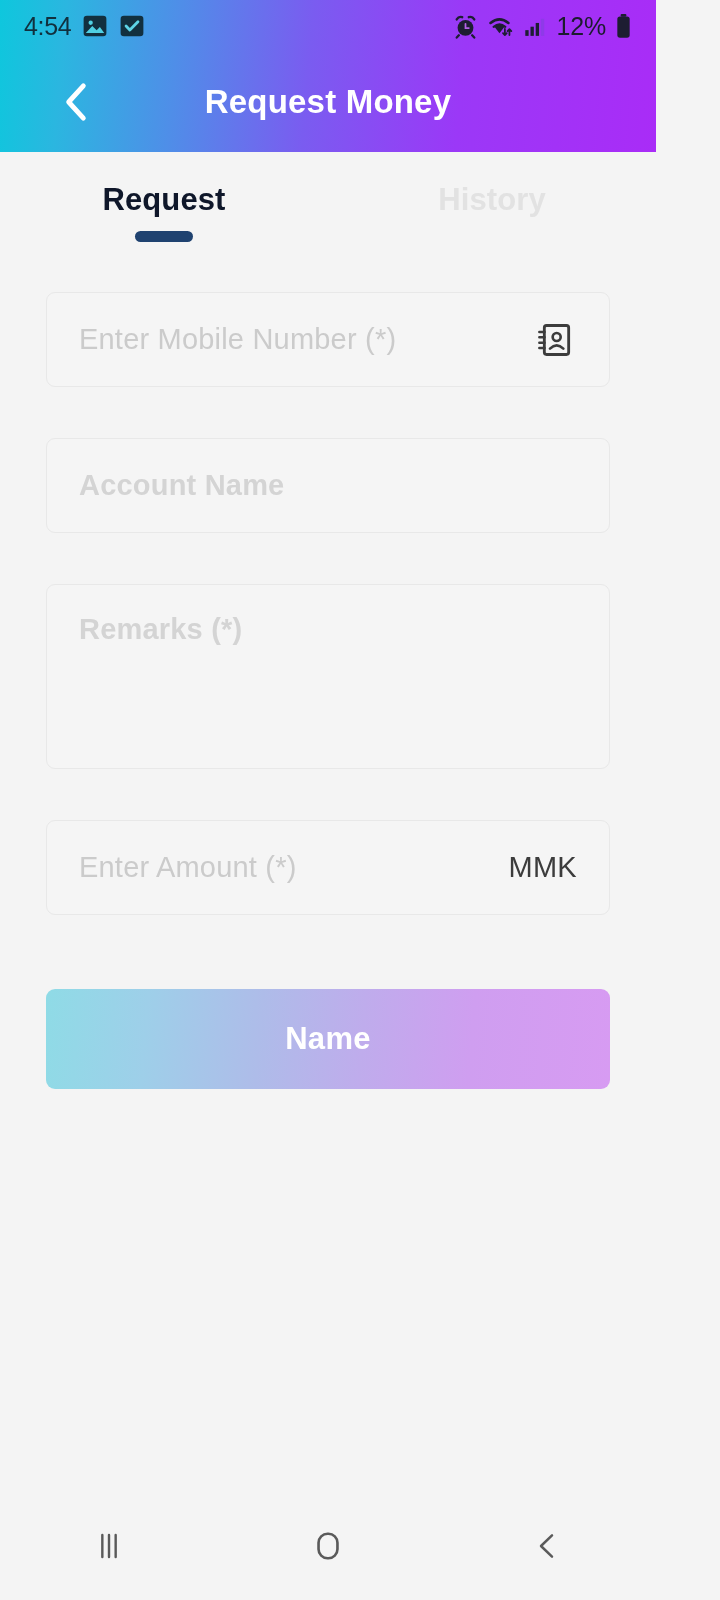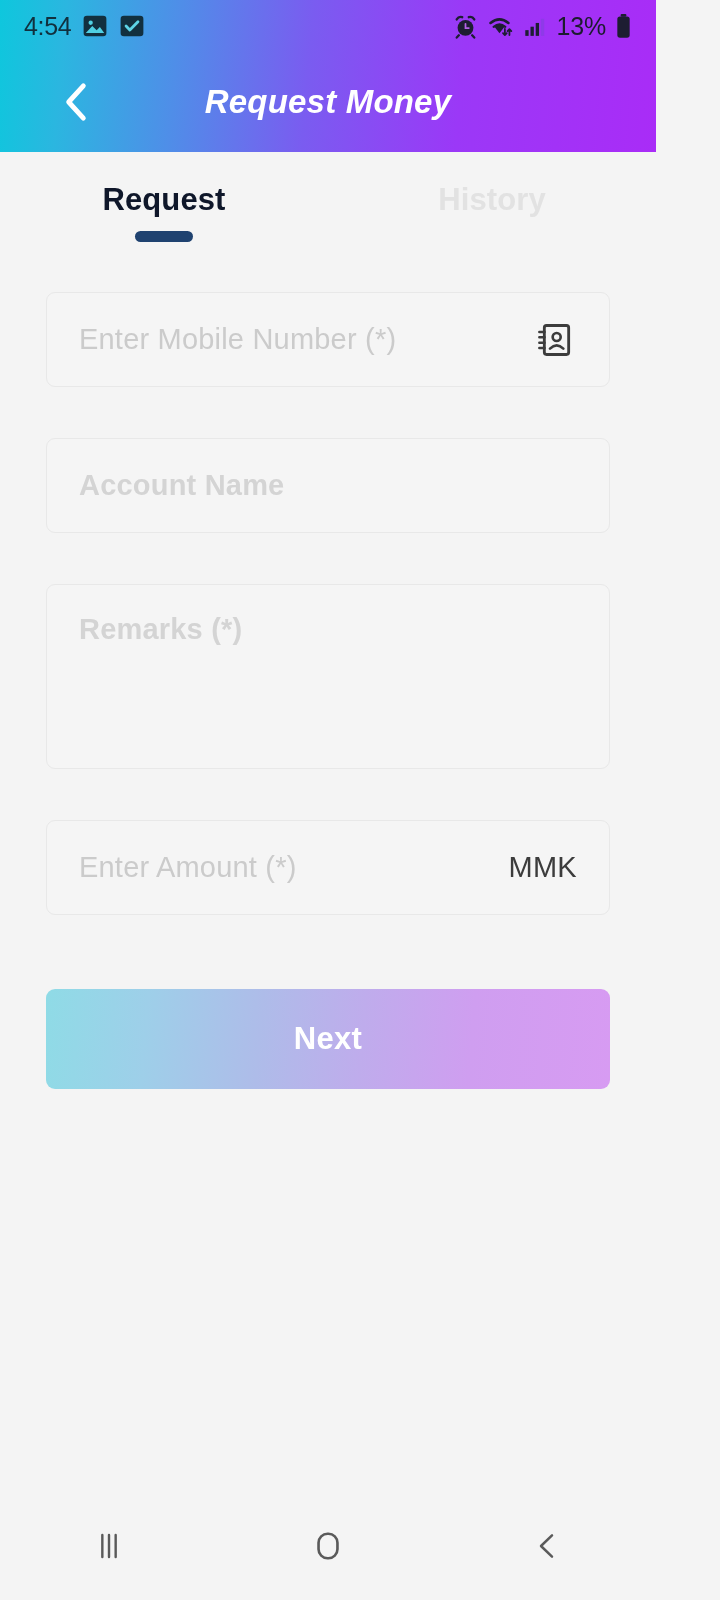--- a/index.html
+++ b/index.html
@@ -47,21 +47,20 @@
     display:flex; align-items:center; justify-content:center;
     cursor:pointer;
   }
   .page-title {
     width:100%;
     text-align:center;
     font-size:33px;
     font-weight:bold;
     color:#ffffff;
     letter-spacing:0.2px;
-    font-style:italic;
   }
 
   
   .tabs {
     display:flex;
     height:96px;
     flex:0 0 auto;
     padding-top:14px;
   }
   .tab {
@@ -198,21 +197,21 @@
           <path d="M6.4 12.3 Q12 7.8 17.6 12.3" stroke="#1d1d32" stroke-width="2.2" fill="none" stroke-linecap="round"></path>
           <path d="M17.2 14.4 v5.6 M15.4 18.4 l1.8 1.9 l1.8 -1.9" stroke="#1d1d32" stroke-width="1.7" fill="none" stroke-linecap="round" stroke-linejoin="round"></path>
           <path d="M21.6 20.3 v-5.6 M19.8 16.5 l1.8 -1.9 l1.8 1.9" stroke="#1d1d32" stroke-width="1.7" fill="none" stroke-linecap="round" stroke-linejoin="round"></path>
         </svg>
         <svg class="sb-ico" width="25" height="25" viewBox="0 0 24 24">
           <rect x="2.2" y="15.5" width="3.2" height="5.5" fill="#1d1d32"></rect>
           <rect x="7.2" y="12.2" width="3.2" height="8.8" fill="#1d1d32"></rect>
           <rect x="12.2" y="8.6" width="3.2" height="12.4" fill="#1d1d32"></rect>
           <rect x="17.2" y="4.6" width="3.2" height="16.4" fill="#8e3ae8"></rect>
         </svg>
-        <span class="sb-pct">13%</span>
+        <span class="sb-pct">12%</span>
         <svg class="sb-ico" width="17" height="26" viewBox="0 0 14 24">
           <rect x="4.3" y="1" width="5.4" height="2.4" rx="1" fill="#1d1d32"></rect>
           <rect x="1.3" y="3.2" width="11.4" height="19.6" rx="2.4" fill="#1d1d32"></rect>
         </svg>
       </div>
     </div>
 
     <div class="titlebar">
       <div class="back-btn">
         <svg width="36" height="44" viewBox="0 0 24 30">
@@ -255,21 +254,21 @@
     <div class="field remarks">
       <span class="placeholder faded">Remarks (*)</span>
     </div>
 
     <div class="field amount">
       <span class="placeholder">Enter Amount (*)</span>
       <span class="suffix-text">MMK</span>
     </div>
 
     <button class="next-btn">
-      <span class="next-label">Next</span>
+      <span class="next-label">Name</span>
     </button>
 
     <div class="spacer"></div>
   </div>
 
   <div class="navbar">
     <div class="nav-btn">
       <svg width="40" height="40" viewBox="0 0 24 24">
         <path d="M8 5.4 v13.2 M12 5.4 v13.2 M16 5.4 v13.2" stroke="#5a5a5a" stroke-width="1.45" stroke-linecap="round"></path>
       </svg>

